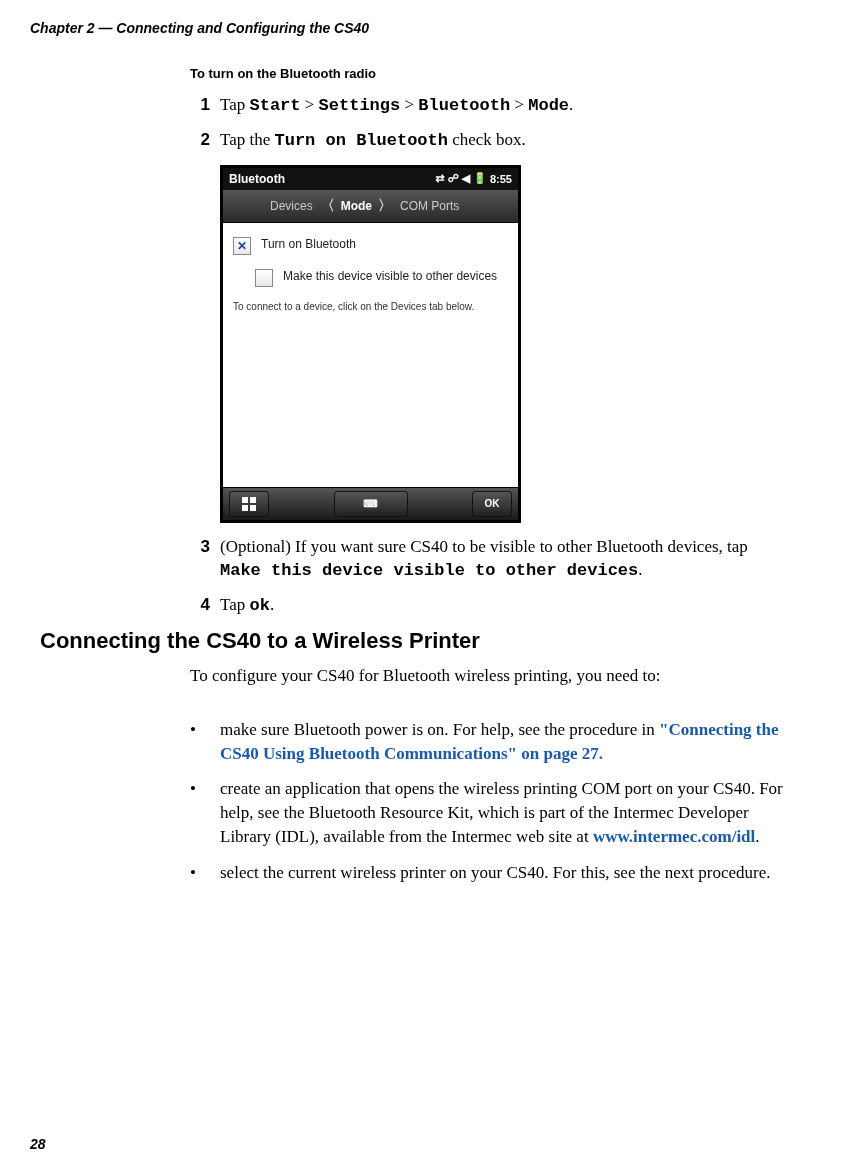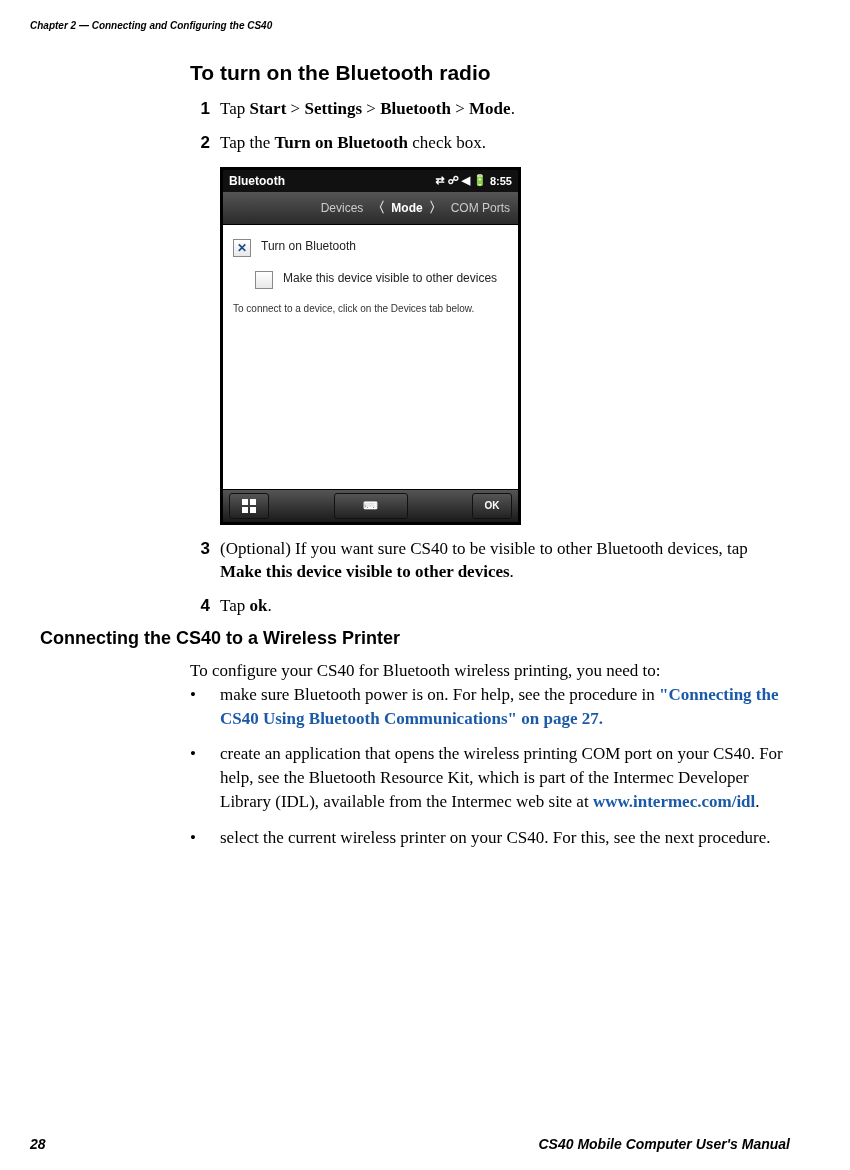--- a/index.html
+++ b/index.html
@@ -15,30 +15,30 @@
   .page {
     padding: 20px 60px 20px 30px;
     box-sizing: border-box;
     height: 100%;
     position: relative;
   }
   .header {
     font-family: Arial, sans-serif;
     font-weight: bold;
     font-style: italic;
-    font-size: 10px;
+    font-size: 14px;
     margin-bottom: 30px;
   }
   .content {
     margin-left: 160px;
   }
   .subheading {
     font-family: Arial, sans-serif;
     font-weight: bold;
-    font-size: 21px;
+    font-size: 13px;
     margin-bottom: 12px;
   }
   .step {
     display: flex;
     margin-bottom: 10px;
     font-size: 17px;
     line-height: 1.4;
   }
   .step-num {
     font-family: Arial, sans-serif;
@@ -46,20 +46,21 @@
     width: 20px;
     flex-shrink: 0;
     text-align: right;
     margin-right: 10px;
   }
   .step-text {
     flex: 1;
   }
   .bold {
     font-weight: bold;
+    font-family: Liberation Mono, monospace;
   }
   .screenshot {
     margin: 12px 0 12px 30px;
     border: 3px solid #000;
     width: 295px;
     background: #fff;
     font-family: Arial, sans-serif;
   }
   .ss-titlebar {
     background: #111;
@@ -74,25 +75,26 @@
   .ss-titlebar-icons {
     display: flex;
     gap: 3px;
     align-items: center;
     font-size: 11px;
   }
   .ss-tabs {
     background: linear-gradient(#555, #2a2a2a);
     display: flex;
     align-items: center;
-    justify-content: flex-end;
+    justify-content: flex-start;
     color: #ddd;
     font-size: 12px;
     height: 32px;
     border-bottom: 1px solid #000;
+    padding-left: 39px;
   }
   .ss-tab {
     padding: 0 8px;
     color: #ccc;
   }
   .ss-tab-center {
     display: flex;
     align-items: center;
     gap: 6px;
     color: #fff;
@@ -159,21 +161,21 @@
     font-weight: bold;
   }
   .body-para {
     font-size: 17px;
     line-height: 1.4;
     margin: 10px 0 20px 0;
   }
   .h2 {
     font-family: Arial, sans-serif;
     font-weight: bold;
-    font-size: 18px;
+    font-size: 22px;
     margin: 0 0 10px -150px;
   }
   .bullet {
     display: flex;
     font-size: 17px;
     line-height: 1.4;
     margin-bottom: 12px;
   }
   .bullet-dot {
     width: 30px;
@@ -277,21 +279,21 @@
     <div class="step">
       <div class="step-num">4</div>
       <div class="step-text">
         <span>Tap </span><span class="bold">ok</span><span>.</span>
       </div>
     </div>
 
 
     <div class="h2">Connecting the CS40 to a Wireless Printer</div>
 
-    <div class="body-para" style="margin-bottom:0;">To configure your CS40 for Bluetooth wireless printing, you need to:</div>
+    <div class="body-para" style="margin-bottom:30px;">To configure your CS40 for Bluetooth wireless printing, you need to:</div>
 
     <div class="bullet">
       <div class="bullet-dot">•</div>
       <div>
         <span>make sure Bluetooth power is on. For help, see the procedure in </span><span class="link">"Connecting the CS40 Using Bluetooth Communications" on page 27.</span>
       </div>
     </div>
 
     <div class="bullet">
       <div class="bullet-dot">•</div>
@@ -302,15 +304,14 @@
 
     <div class="bullet">
       <div class="bullet-dot">•</div>
       <div>select the current wireless printer on your CS40. For this, see the next procedure.</div>
     </div>
 
   </div>
 
   <div class="footer">
     <span>28</span>
-    <span>CS40 Mobile Computer User's Manual</span>
   </div>
 </div>
 
 </body></html>

